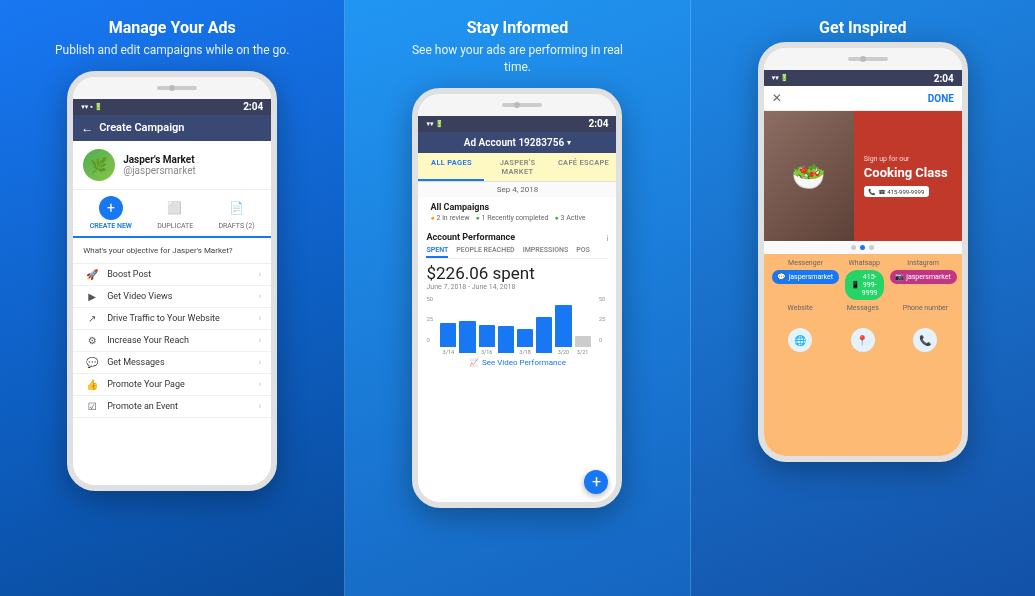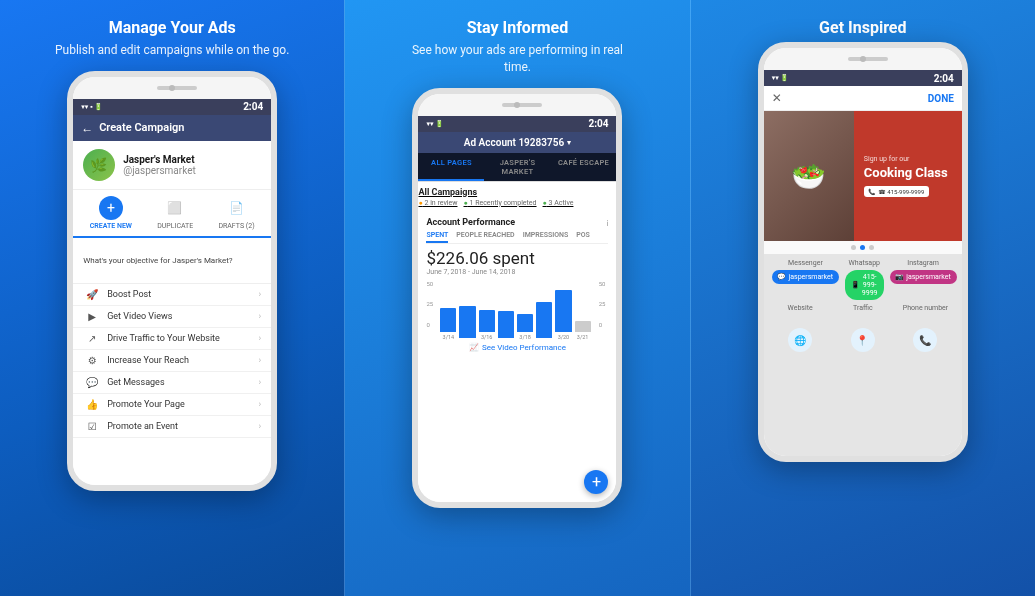--- a/index.html
+++ b/index.html
@@ -201,21 +201,21 @@
       font-weight: 600;
       text-transform: uppercase;
     }
     .action-label-gray {
       font-size: 7px;
       color: #666;
       text-transform: uppercase;
     }
 
     .objective-question {
-      padding: 18px 10px;
+      padding: 8px 10px;
       font-size: 8px;
       color: #444;
       border-bottom: 1px solid #eee;
     }
 
     .menu-item {
       display: flex;
       align-items: center;
       padding: 5px 10px;
       border-bottom: 1px solid #f0f0f0;
@@ -253,21 +253,21 @@
       font-weight: 600;
     }
     .dropdown-arrow {
       color: #fff;
       font-size: 8px;
       margin-left: 3px;
     }
 
     .tabs-row {
       display: flex;
-      background: #0f172a;
+      background: #fef9c3;
       border-bottom: 1px solid #ddd;
       flex-shrink: 0;
     }
     .tab {
       flex: 1;
       text-align: center;
       padding: 5px 2px;
       font-size: 7.5px;
       color: #888;
       font-weight: 600;
@@ -282,24 +282,23 @@
     .date-row {
       text-align: center;
       padding: 3px;
       font-size: 8px;
       color: #666;
       background: #fafafa;
       flex-shrink: 0;
     }
 
     .campaigns-section {
-      padding: 5px 0;
+      padding: 5px 12px;
       background: #fff;
       flex-shrink: 0;
-      text-decoration: underline;
     }
     .campaigns-title {
       font-size: 9px;
       font-weight: 700;
       color: #222;
       margin-bottom: 2px;
     }
     .campaigns-stats {
       display: flex;
       gap: 6px;
@@ -510,21 +509,21 @@
       height: 5px;
       border-radius: 50%;
       background: #ccc;
     }
     .dot-active {
       background: #1877f2;
     }
 
     .social-section {
       padding: 5px 8px;
-      background: #e5e5e5;
+      background: #fdba74;
       flex: 1;
       overflow: hidden;
     }
     .social-row {
       display: flex;
       gap: 6px;
       margin-bottom: 4px;
     }
     .social-item {
       flex: 1;
@@ -692,20 +691,21 @@
       <span class="account-title">Ad Account 19283756</span>
       <span class="dropdown-arrow">▾</span>
     </div>
 
     <div class="tabs-row">
       <div class="tab tab-active">ALL PAGES</div>
       <div class="tab">JASPER'S MARKET</div>
       <div class="tab">CAFÉ ESCAPE</div>
     </div>
 
+    <div class="date-row">Sep 4, 2018</div>
 
     <div class="campaigns-section">
       <div class="campaigns-title">All Campaigns</div>
       <div class="campaigns-stats">
         <span><span class="dot-orange">●</span> 2 in review</span>
         <span><span class="dot-green">●</span> 1 Recently completed</span>
         <span><span class="dot-green">●</span> 3 Active</span>
       </div>
     </div>
 
@@ -844,21 +844,21 @@
           </div>
         </div>
       </div>
 
       <div class="info-row">
         <div class="info-item">
           <div class="info-label">Website</div>
           <div class="info-icon-placeholder">🌐</div>
         </div>
         <div class="info-item">
-          <div class="info-label">Traffic</div>
+          <div class="info-label">Messages</div>
           <div class="info-icon-placeholder">📍</div>
         </div>
         <div class="info-item">
           <div class="info-label">Phone number</div>
           <div class="info-icon-placeholder">📞</div>
         </div>
       </div>
     </div>
   </div>
 </div>

